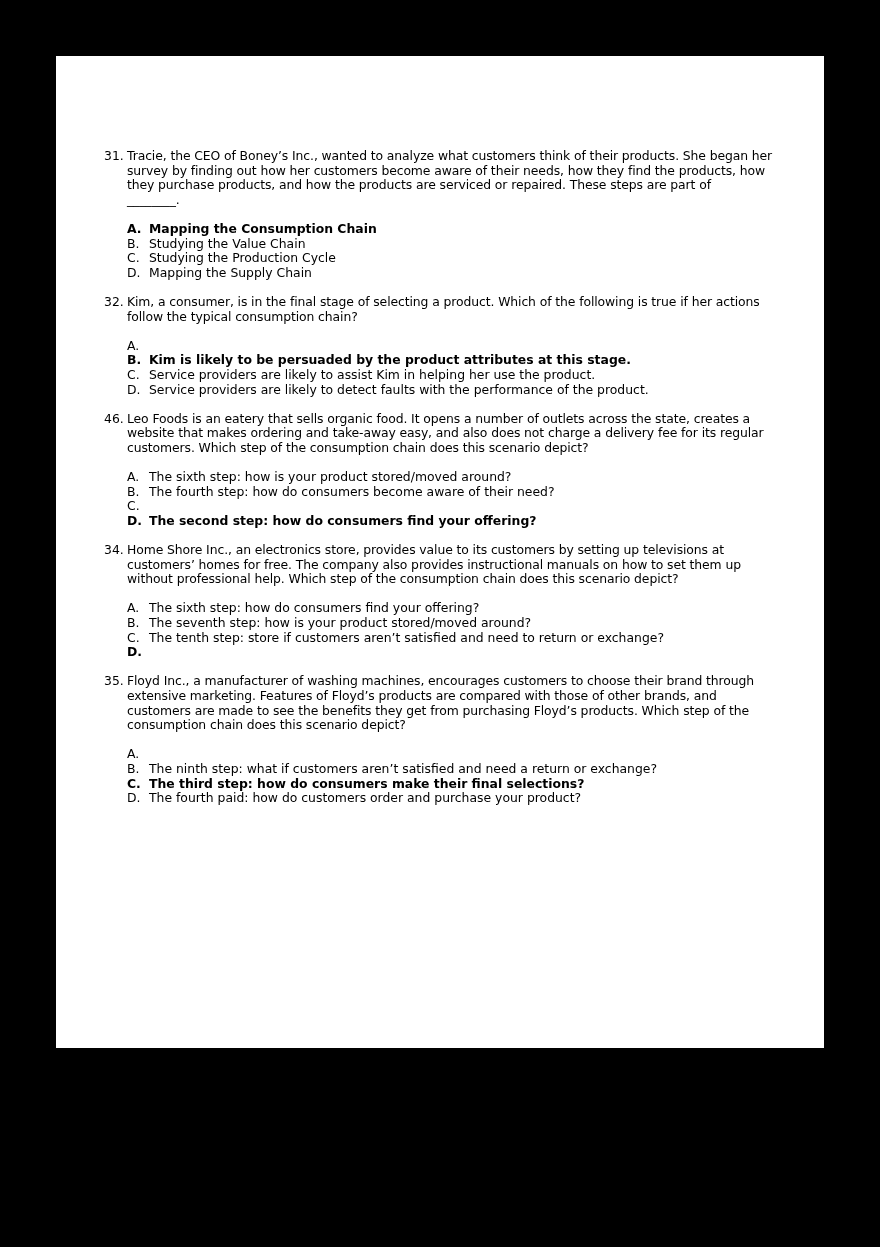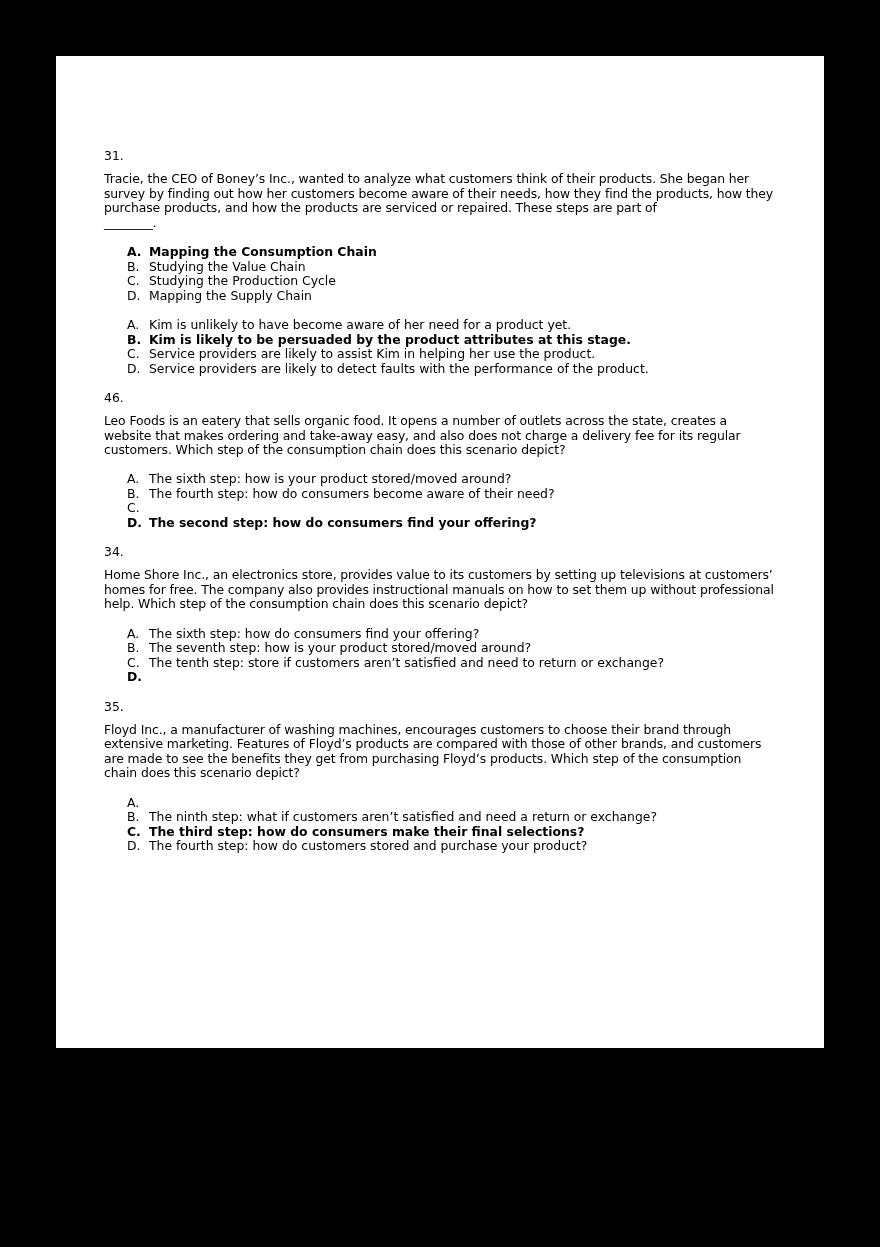--- a/index.html
+++ b/index.html
@@ -29,21 +29,20 @@
       font-family: "DejaVu Sans", sans-serif;
       font-size: 12.4px;
       line-height: 14.6px;
       color: #000000;
     }
     .question {
       margin: 0 0 14.6px 0;
     }
     .stem {
       display: flex;
-      flex-direction: column;
     }
     .qnum {
       width: 23px;
       flex: 0 0 23px;
     }
     .qtext {
       flex: 1;
       letter-spacing: -0.1px;
     }
     .options {
@@ -94,24 +93,27 @@
           <span>Studying the Production Cycle</span>
         </div>
         <div class="option">
           <span class="letter">D.</span>
           <span>Mapping the Supply Chain</span>
         </div>
       </div>
     </div>
 
     <div class="question">
-      <div class="options">
-        <div class="option">
-          <span class="letter">A.</span>
-          <span>Kim is unlikely to have become aware of her need for a product yet.</span>
+      <div class="stem">
+        <span class="qnum">32.</span>
+        <span class="qtext">Kim, a consumer, is in the final stage of selecting a product. Which of the following is true if her actions follow the typical consumption chain?</span>
+      </div>
+      <div class="options">
+        <div class="option">
+          <span class="letter">A.</span>
         </div>
         <div class="option correct">
           <span class="letter">B.</span>
           <span>Kim is likely to be persuaded by the product attributes at this stage.</span>
         </div>
         <div class="option">
           <span class="letter">C.</span>
           <span>Service providers are likely to assist Kim in helping her use the product.</span>
         </div>
         <div class="option">
@@ -181,19 +183,19 @@
         <div class="option">
           <span class="letter">B.</span>
           <span>The ninth step: what if customers aren’t satisfied and need a return or exchange?</span>
         </div>
         <div class="option correct">
           <span class="letter">C.</span>
           <span>The third step: how do consumers make their final selections?</span>
         </div>
         <div class="option">
           <span class="letter">D.</span>
-          <span>The fourth step: how do customers stored and purchase your product?</span>
+          <span>The fourth paid: how do customers order and purchase your product?</span>
         </div>
       </div>
     </div>
 
   </div>
 </div>
 
 </body></html>

